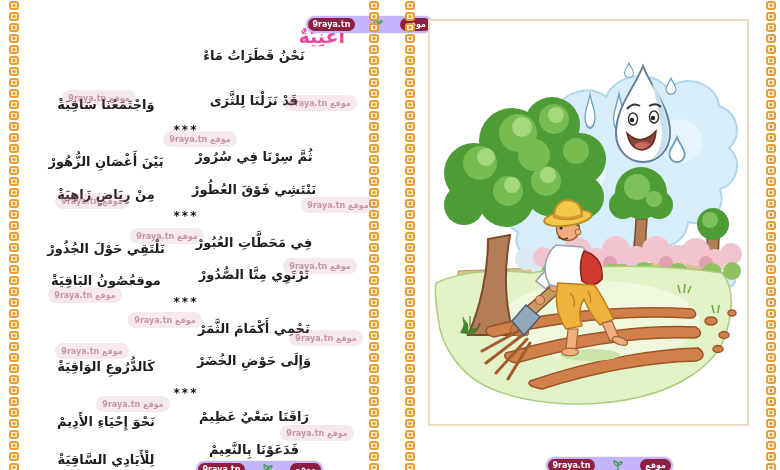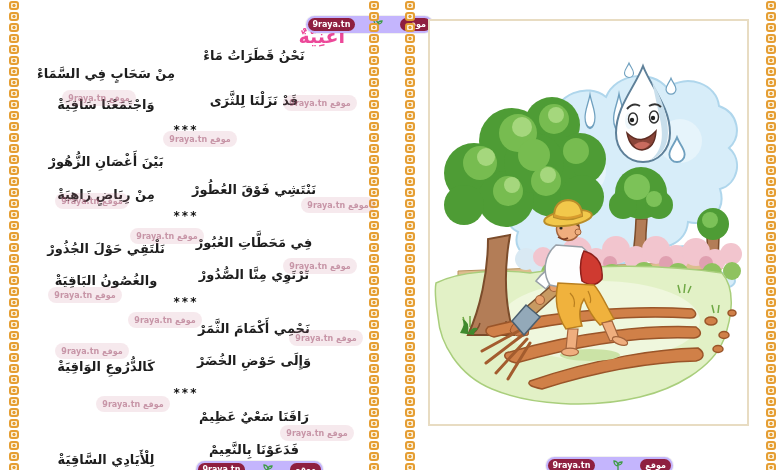--- a/index.html
+++ b/index.html
@@ -36,42 +36,43 @@
   .illus-box svg{display:block;}
 </style>
 </head>
 <body>
 
 <div class="stage">
 
   <div class="title">أُغْنِيَّةٌ</div>
 
   <span class="pl r" style="top:48px">نَحْنُ قَطَرَاتُ مَاءْ</span>
-  <span class="pl l" style="top:66px">مِنْ سَحَابٍ فِي السَّمَاءْ</span>
   <span class="pl l" style="top:97px">وَاجْتَمَعْنَا سَاقِيَةْ</span>
   <span class="pl r" style="top:93px">قَدْ نَزَلْنَا لِلثَّرَى</span>
   <span class="sep" style="top:123px">***</span>
 
+  <span class="pl r" style="top:149px">ثُمَّ سِرْنَا فِي سُرُورْ</span>
   <span class="pl l" style="top:154px">بَيْنَ أَغْصَانِ الزُّهُورْ</span>
   <span class="pl r" style="top:182px">نَنْتَشِي فَوْقَ العُطُورْ</span>
   <span class="pl l" style="top:187px">مِنْ رِيَاضٍ زَاهِيَةْ</span>
   <span class="sep" style="top:209px">***</span>
 
   <span class="pl l" style="top:241px">نَلْتَقِي حَوْلَ الجُذُورْ</span>
   <span class="pl r" style="top:235px">فِي مَحَطَّاتِ العُبُورْ</span>
   <span class="pl r" style="top:267px">تَرْتَوِي مِنَّا الصُّدُورْ</span>
-  <span class="pl l" style="top:273px">والغُصُونُ البَاقِيَةْ</span>
+  <span class="pl l" style="top:273px">موقعُصُونُ البَاقِيَةْ</span>
   <span class="sep" style="top:295px">***</span>
 
   <span class="pl r" style="top:321px">نَحْمِي أَكْمَامَ الثَّمَرْ</span>
   <span class="pl r" style="top:353px">وَإِلَى حَوْضِ الخُضَرْ</span>
   <span class="pl l" style="top:359px">كَالدُّرُوعِ الوَاقِيَةْ</span>
   <span class="sep" style="top:386px">***</span>
 
   <span class="pl r" style="top:409px">رَاقَنَا سَعْيٌ عَظِيمْ</span>
+  <span class="pl l" style="top:414px">نَحْوَ إِحْيَاءِ الأَدِيمْ</span>
   <span class="pl r" style="top:442px">فَدَعَوْنَا بِالنَّعِيمْ</span>
   <span class="pl l" style="top:452px">لِلْأَيَادِي السَّاقِيَةْ</span>
 
   <div class="logo" style="left:306px;top:16px">
     <span class="seg">9raya.tn</span>
     <span class="plant">
       <svg width="10" height="12" viewBox="0 0 10 12">
           <path d="M5,11 L5,5 M5,6 C2,6 1,3 1,1 C4,1 5,3 5,6 M5,5 C8,5 9,3 9,2 C6,2 5,3 5,5" stroke="#3E9C44" stroke-width="1.3" fill="none"></path>
         </svg>
     </span>

